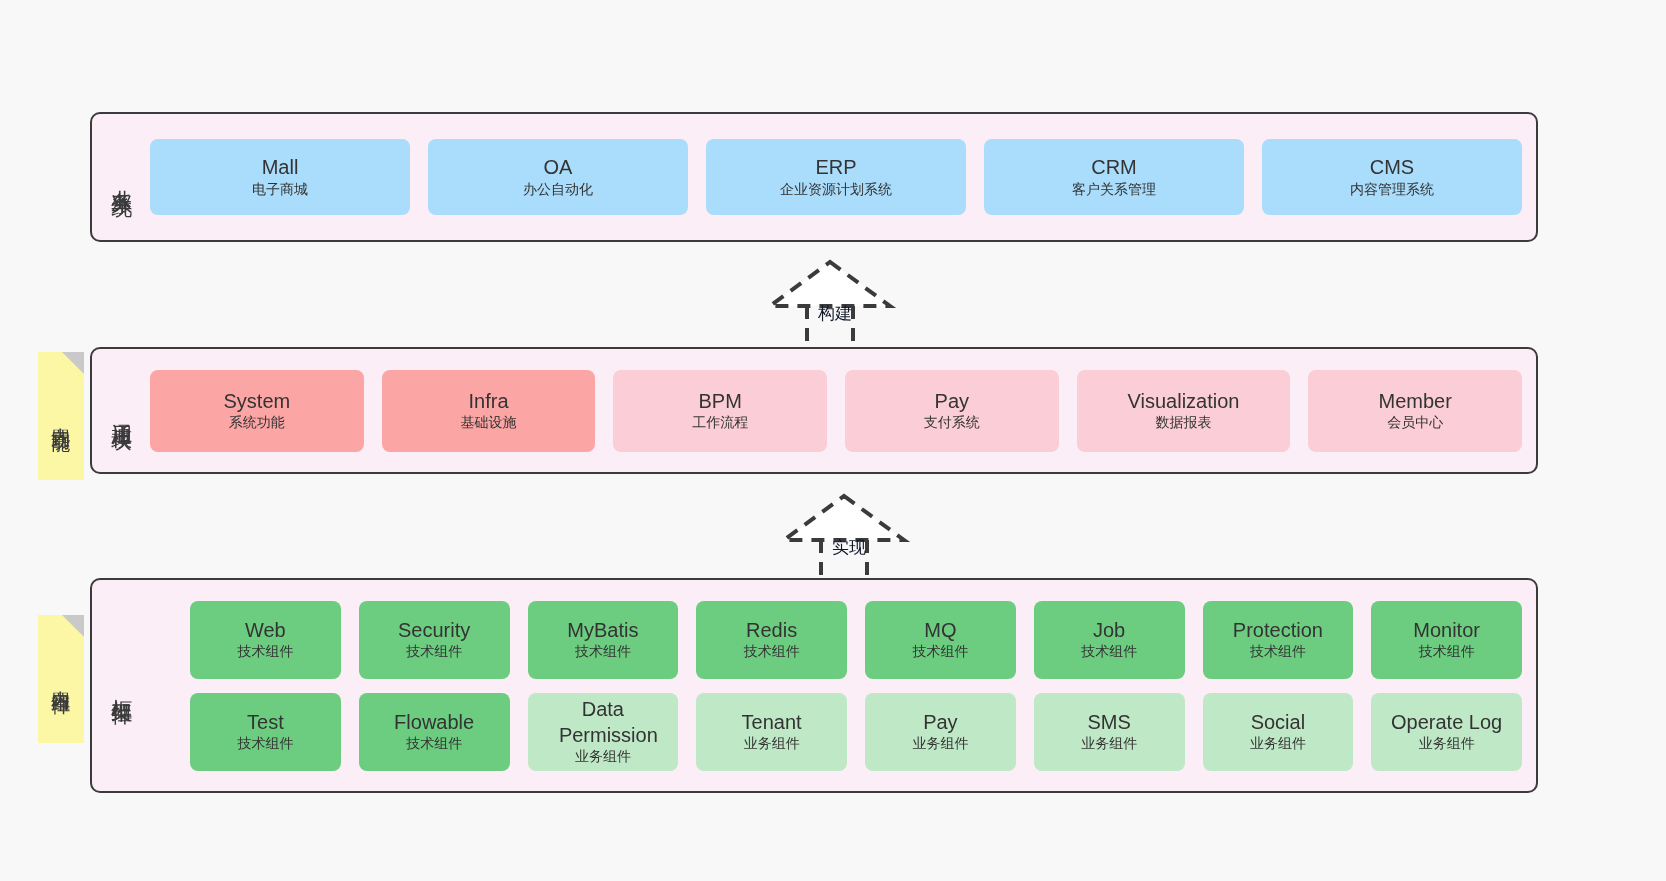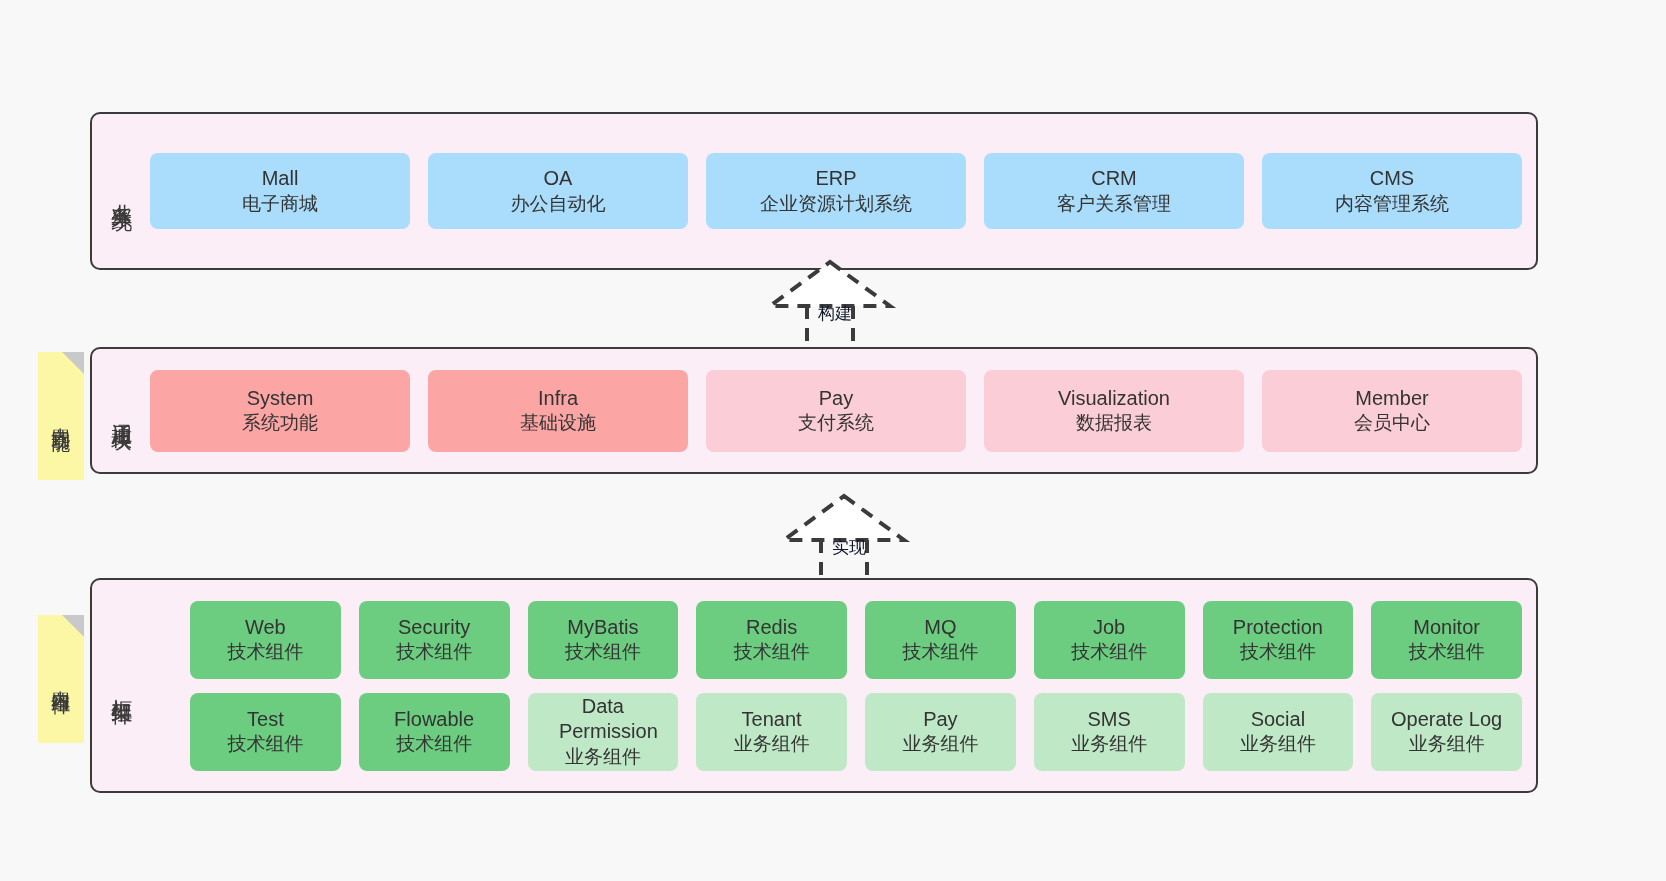--- a/index.html
+++ b/index.html
@@ -76,21 +76,21 @@
     flex-direction: column;
     align-items: center;
     justify-content: center;
     text-align: center;
     box-sizing: border-box;
     padding: 4px 6px;
     line-height: 1.28;
     color: #333333;
   }
   .card .en  { font-size: 20px; }
-  .card .cn  { font-size: 19px; }
+  .card .cn  { font-size: 14px; }
 
   .card.blue        { background: #aadcfb; }
   .card.red         { background: #fca5a5; }
   .card.pink        { background: #fbcdd6; }
   .card.green       { background: #6ccd80; }
   .card.lightgreen  { background: #bfe8c6; }
 
   
   .layer-biz   .card { height: 76px; }
   .layer-mod   .card { height: 82px; }
@@ -142,21 +142,21 @@
     padding: 0 2px;
     white-space: nowrap;
     user-select: none;
   }
 </style>
 </head>
 <body>
 
 <div id="canvas">
 
-  <div class="layer layer-biz" style="left:90px; top:112px; width:1448px; height:158px;">
+  <div class="layer layer-biz" style="left:90px; top:112px; width:1448px; height:130px;">
     <div class="layer-title">业务系统</div>
     <div class="layer-body">
       <div class="row">
         <div class="card blue">
           <div class="en">Mall</div>
           <div class="cn">电子商城</div>
         </div>
         <div class="card blue">
           <div class="en">OA</div>
           <div class="cn">办公自动化</div>
@@ -198,20 +198,24 @@
       <div class="row">
         <div class="card red">
           <div class="en">System</div>
           <div class="cn">系统功能</div>
         </div>
         <div class="card red">
           <div class="en">Infra</div>
           <div class="cn">基础设施</div>
         </div>
         <div class="card pink">
+          <div class="en">BPM</div>
+          <div class="cn">工作流程</div>
+        </div>
+        <div class="card pink">
           <div class="en">Pay</div>
           <div class="cn">支付系统</div>
         </div>
         <div class="card pink">
           <div class="en">Visualization</div>
           <div class="cn">数据报表</div>
         </div>
         <div class="card pink">
           <div class="en">Member</div>
           <div class="cn">会员中心</div>

